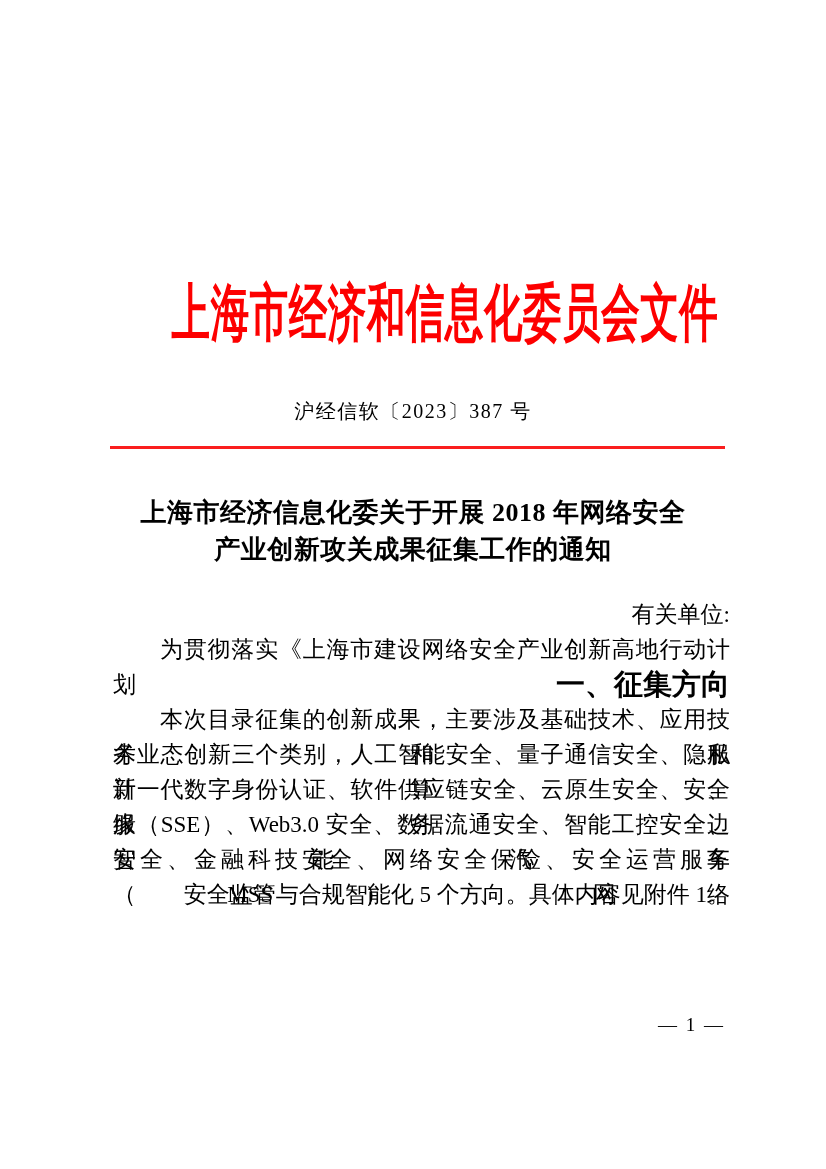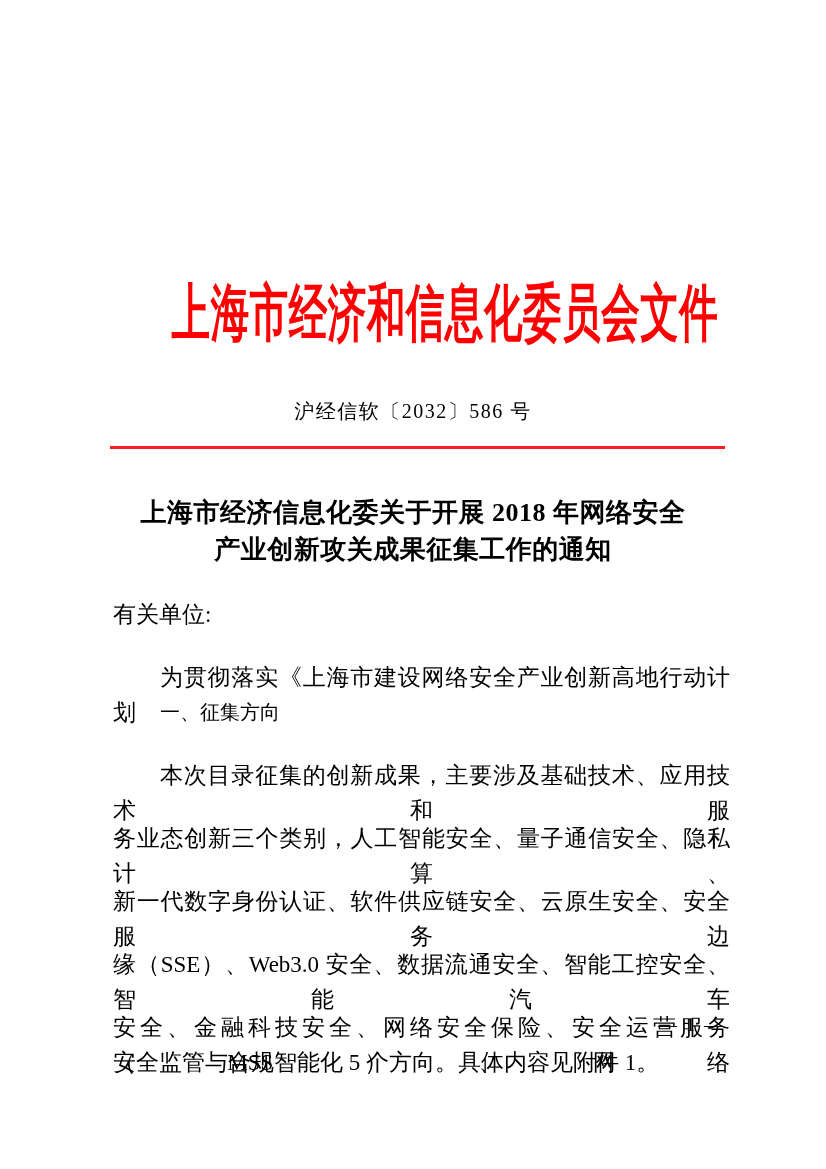--- a/index.html
+++ b/index.html
@@ -78,34 +78,34 @@
     position: absolute;
     top: 597px;
     left: 113px;
     width: 617px;
     font-size: 23px;
   }
   .line {
     height: 35px;
     line-height: 35px;
     white-space: nowrap;
+    text-align: right;
   }
   .j {
     white-space: normal;
     text-align: justify;
     text-align-last: justify;
-    margin-top: 28px;
   }
   .ind {
     text-indent: 47px;
   }
   .heading {
     font-family: "Liberation Sans", "DejaVu Sans", sans-serif;
-    font-weight: normal;
-    font-size: 20px;
+    font-weight: bold;
+    font-size: 29px;
   }
 
   
   .page-number {
     position: absolute;
     top: 1014px;
     left: 0;
     width: 725px;
     text-align: right;
     font-size: 19px;
@@ -114,21 +114,21 @@
 </style>
 </head>
 <body>
 
 <div class="page">
 
   <div class="masthead-wrap">
     <div class="masthead">上海市经济和信息化委员会文件</div>
   </div>
 
-  <div class="doc-number">沪经信软〔2032〕586 号</div>
+  <div class="doc-number">沪经信软〔2023〕387 号</div>
 
   <div class="red-rule"></div>
 
   <div class="doc-title">
     <div>上海市经济信息化委关于开展 2018 年网络安全</div>
     <div>产业创新攻关成果征集工作的通知</div>
   </div>
 
   <div class="body-block">
     <div class="line">有关单位:</div>

